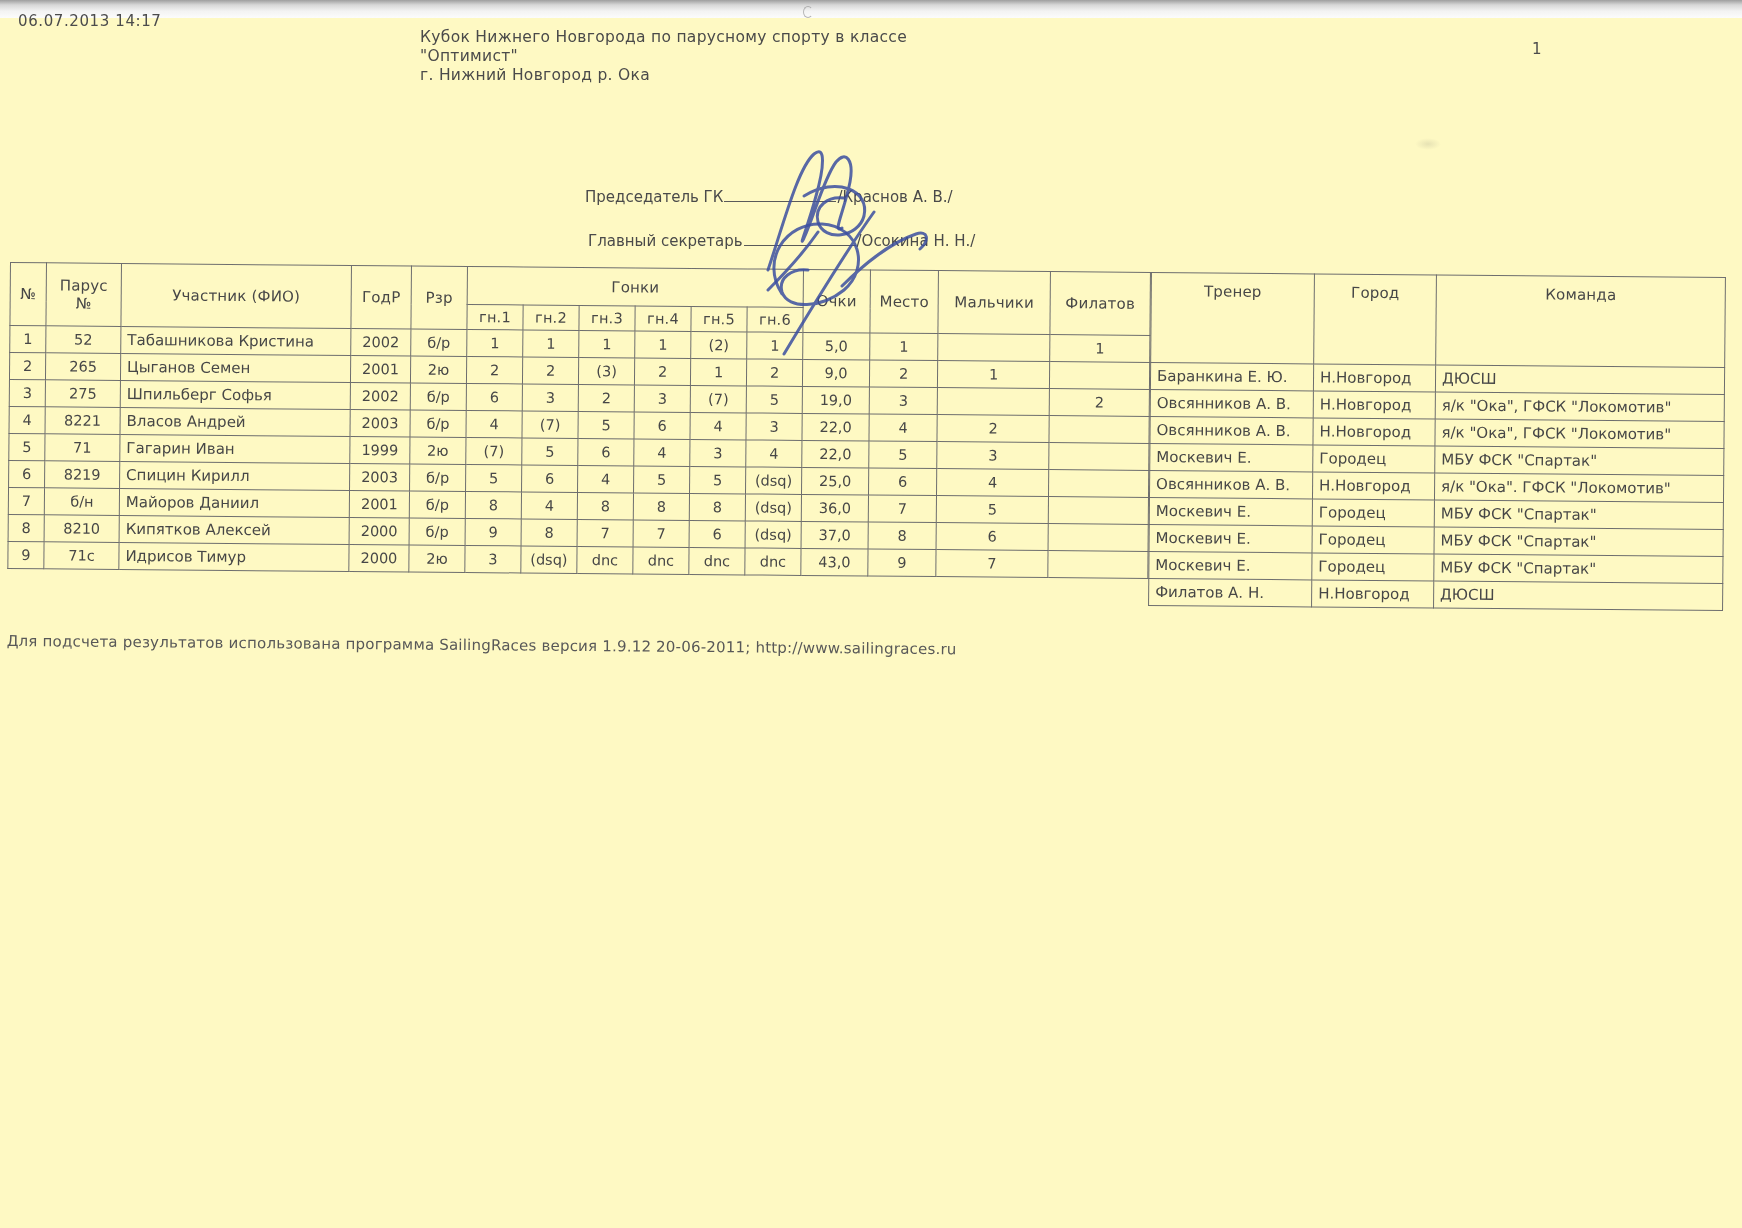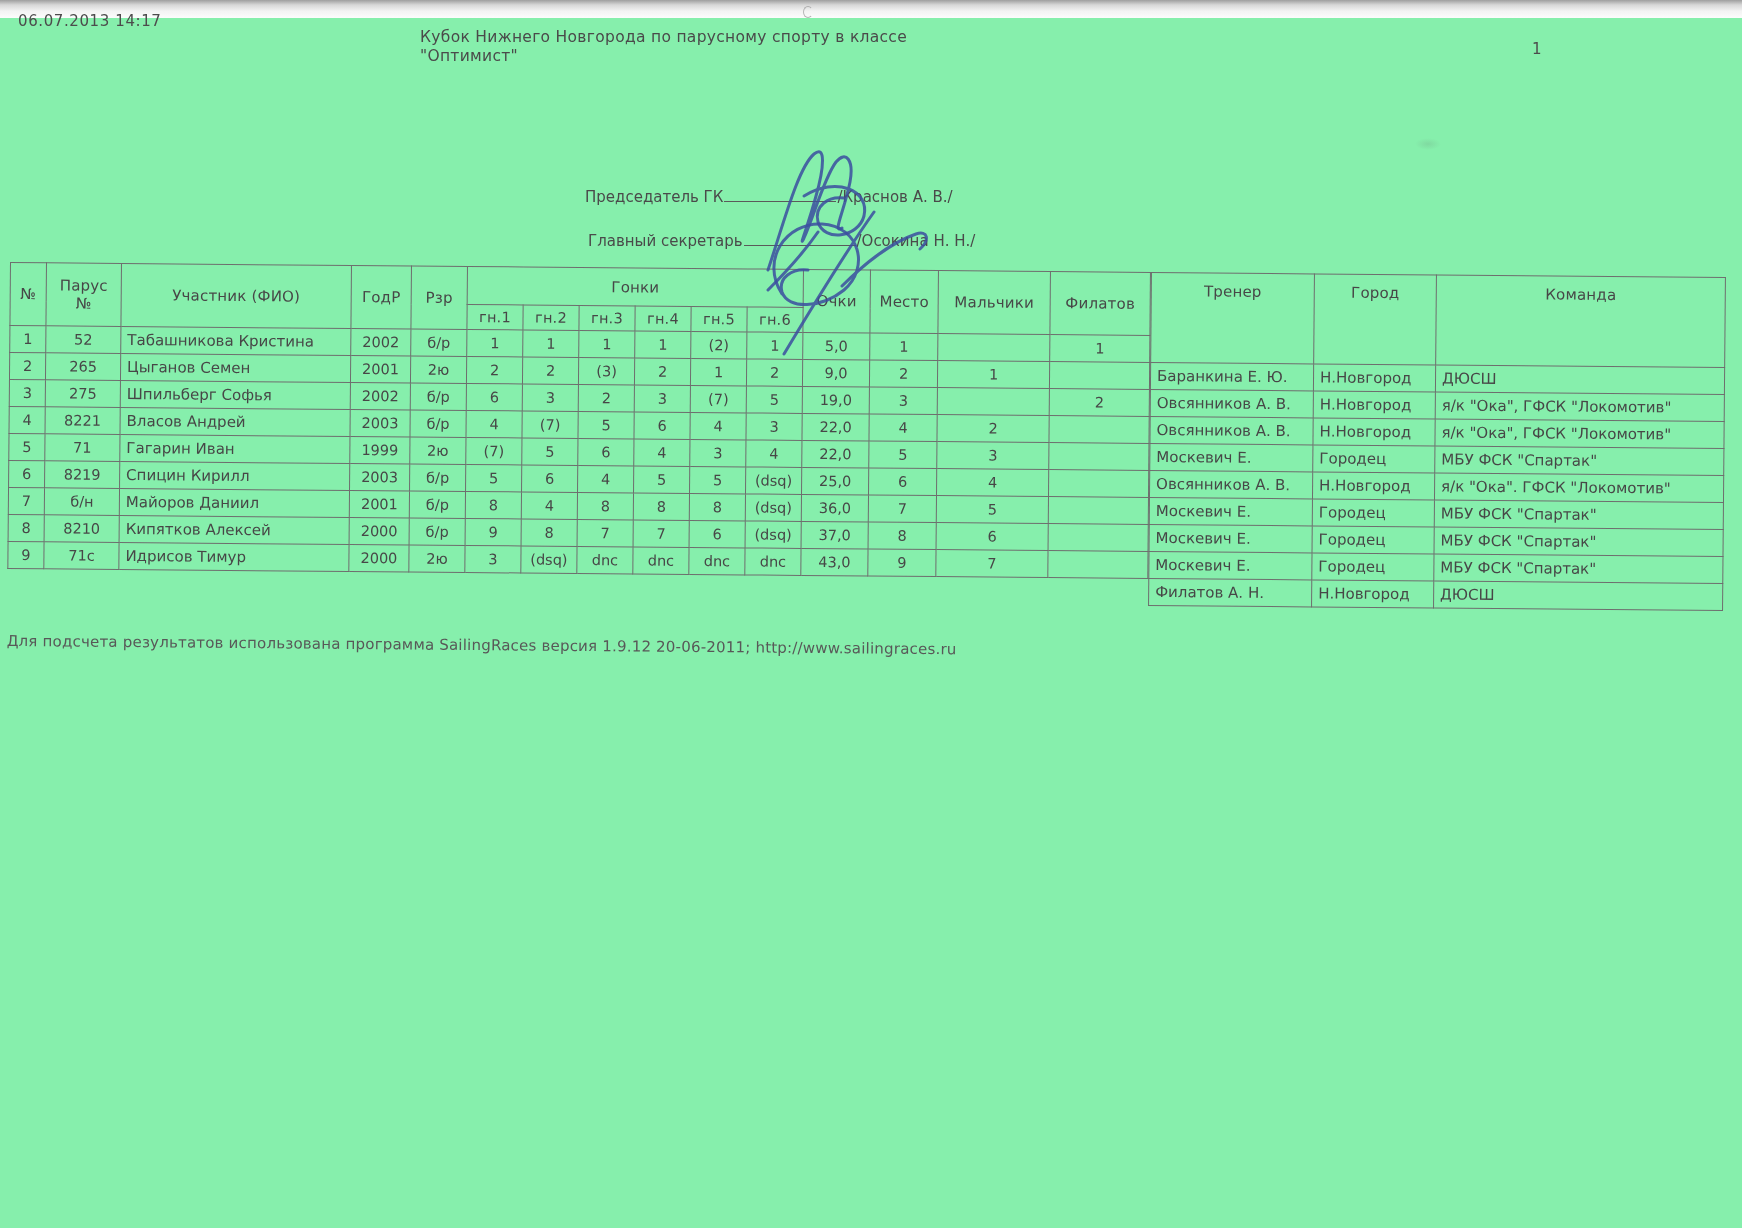--- a/index.html
+++ b/index.html
@@ -1,17 +1,17 @@
 <!DOCTYPE html>
 <html><head>
 <meta charset="utf-8">
 <style>
   html,body{margin:0;padding:0;background:#e9e9e9;}
   .sheet{
-    position:relative;width:1742px;height:1228px;background:#86efac;overflow:hidden;
+    position:relative;width:1742px;height:1228px;background:#fef9c3;overflow:hidden;
     font-family:"DejaVu Sans","Liberation Sans",sans-serif;color:#474747;
   }
   .scan-top{position:absolute;top:0;left:0;right:0;height:18px;
     background:linear-gradient(180deg,#9f9f9f 0,#d8d8d8 5px,#f3f3f3 11px,#fcfcfc 18px);}
   .timestamp{position:absolute;left:18px;top:12px;font-size:15px;letter-spacing:.6px;color:#4c4c4c;}
   .page-num{position:absolute;left:1532px;top:40px;font-size:15px;color:#4c4c4c;}
   .title{position:absolute;left:420px;top:28px;width:760px;
     font-size:15.5px;line-height:19px;letter-spacing:.3px;color:#4a4a4a;}
   .sig-row{position:absolute;font-size:15px;color:#4a4a4a;white-space:nowrap;}
   .sig-row.r1{left:585px;top:188px;}
@@ -44,20 +44,21 @@
   <div class="scan-top"></div>
   <div class="artifact-c"></div>
   <div class="smudge"></div>
 
   <div class="timestamp">06.07.2013 14:17</div>
   <div class="page-num">1</div>
 
   <div class="title">
     <div>Кубок  Нижнего Новгорода по парусному спорту в классе</div>
     <div>"Оптимист"</div>
+    <div>г. Нижний Новгород  р. Ока</div>
   </div>
 
   <div class="sig-row r1">
     <span>Председатель ГК</span><span class="sig-line"></span><span>/Краснов А. В./</span>
   </div>
   <div class="sig-row r2">
     <span>Главный секретарь</span><span class="sig-line"></span><span>/Осокина Н. Н./</span>
   </div>
 
   <svg class="ink" style="left:738px;top:138px;" width="160" height="160" viewBox="0 0 160 160">

